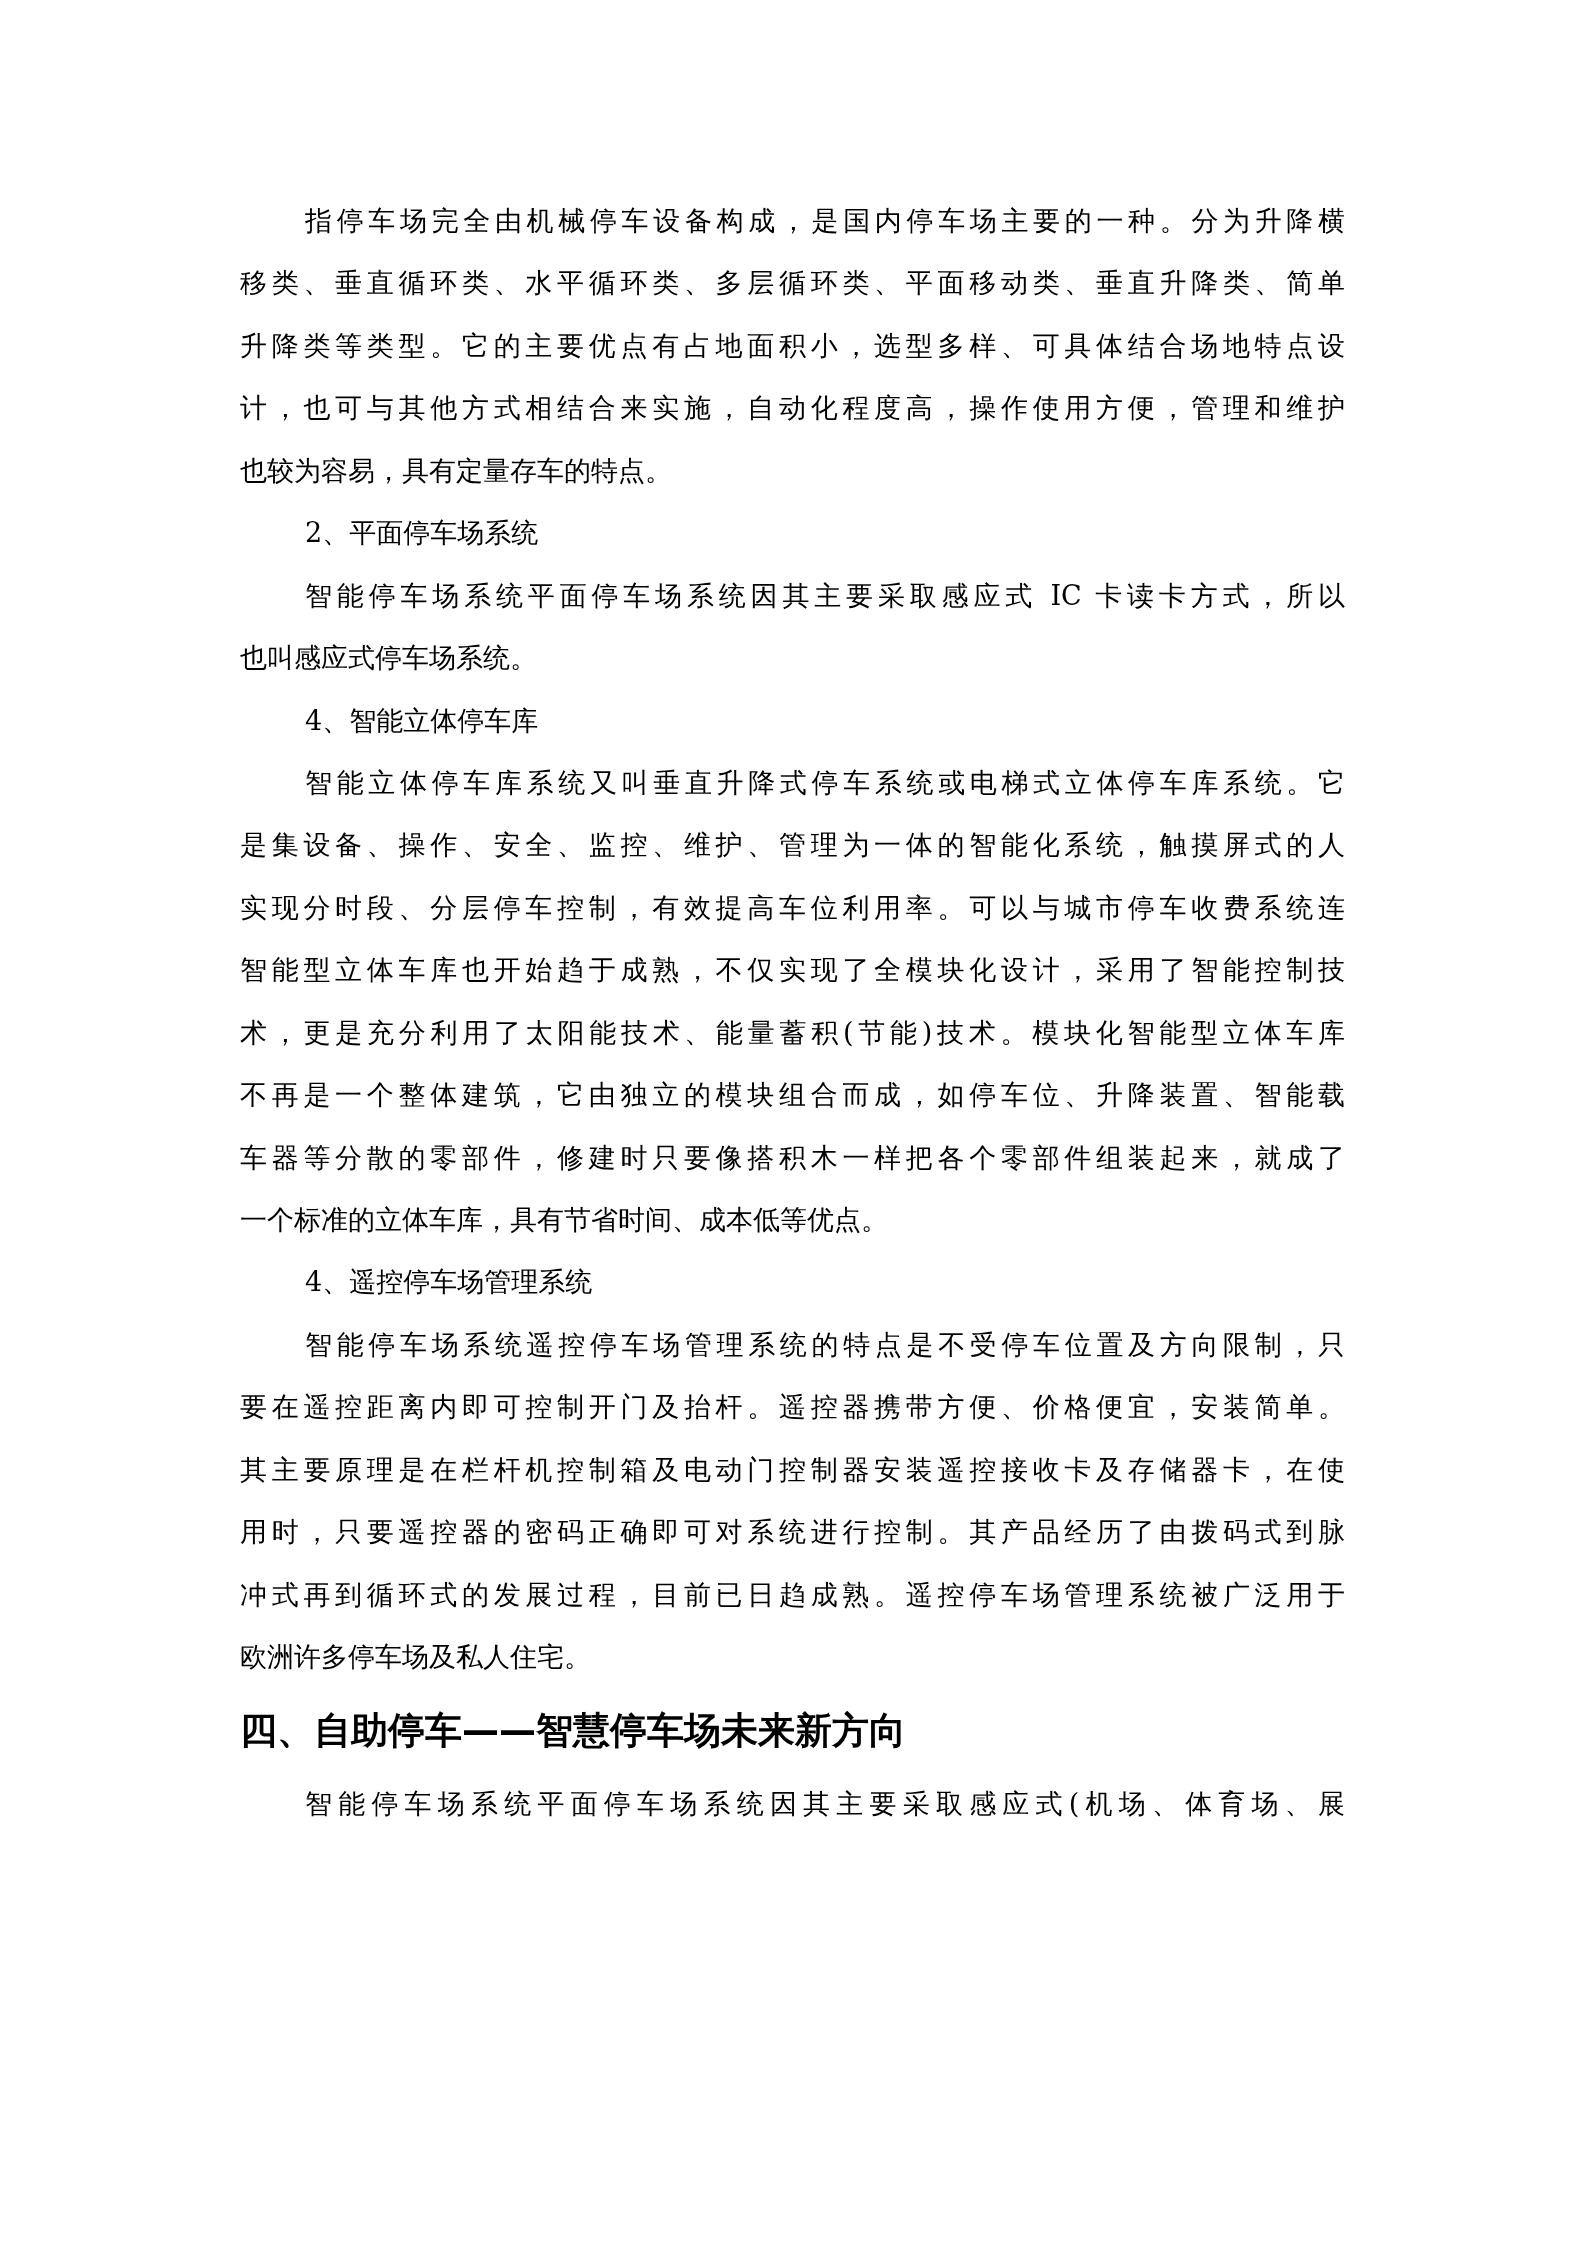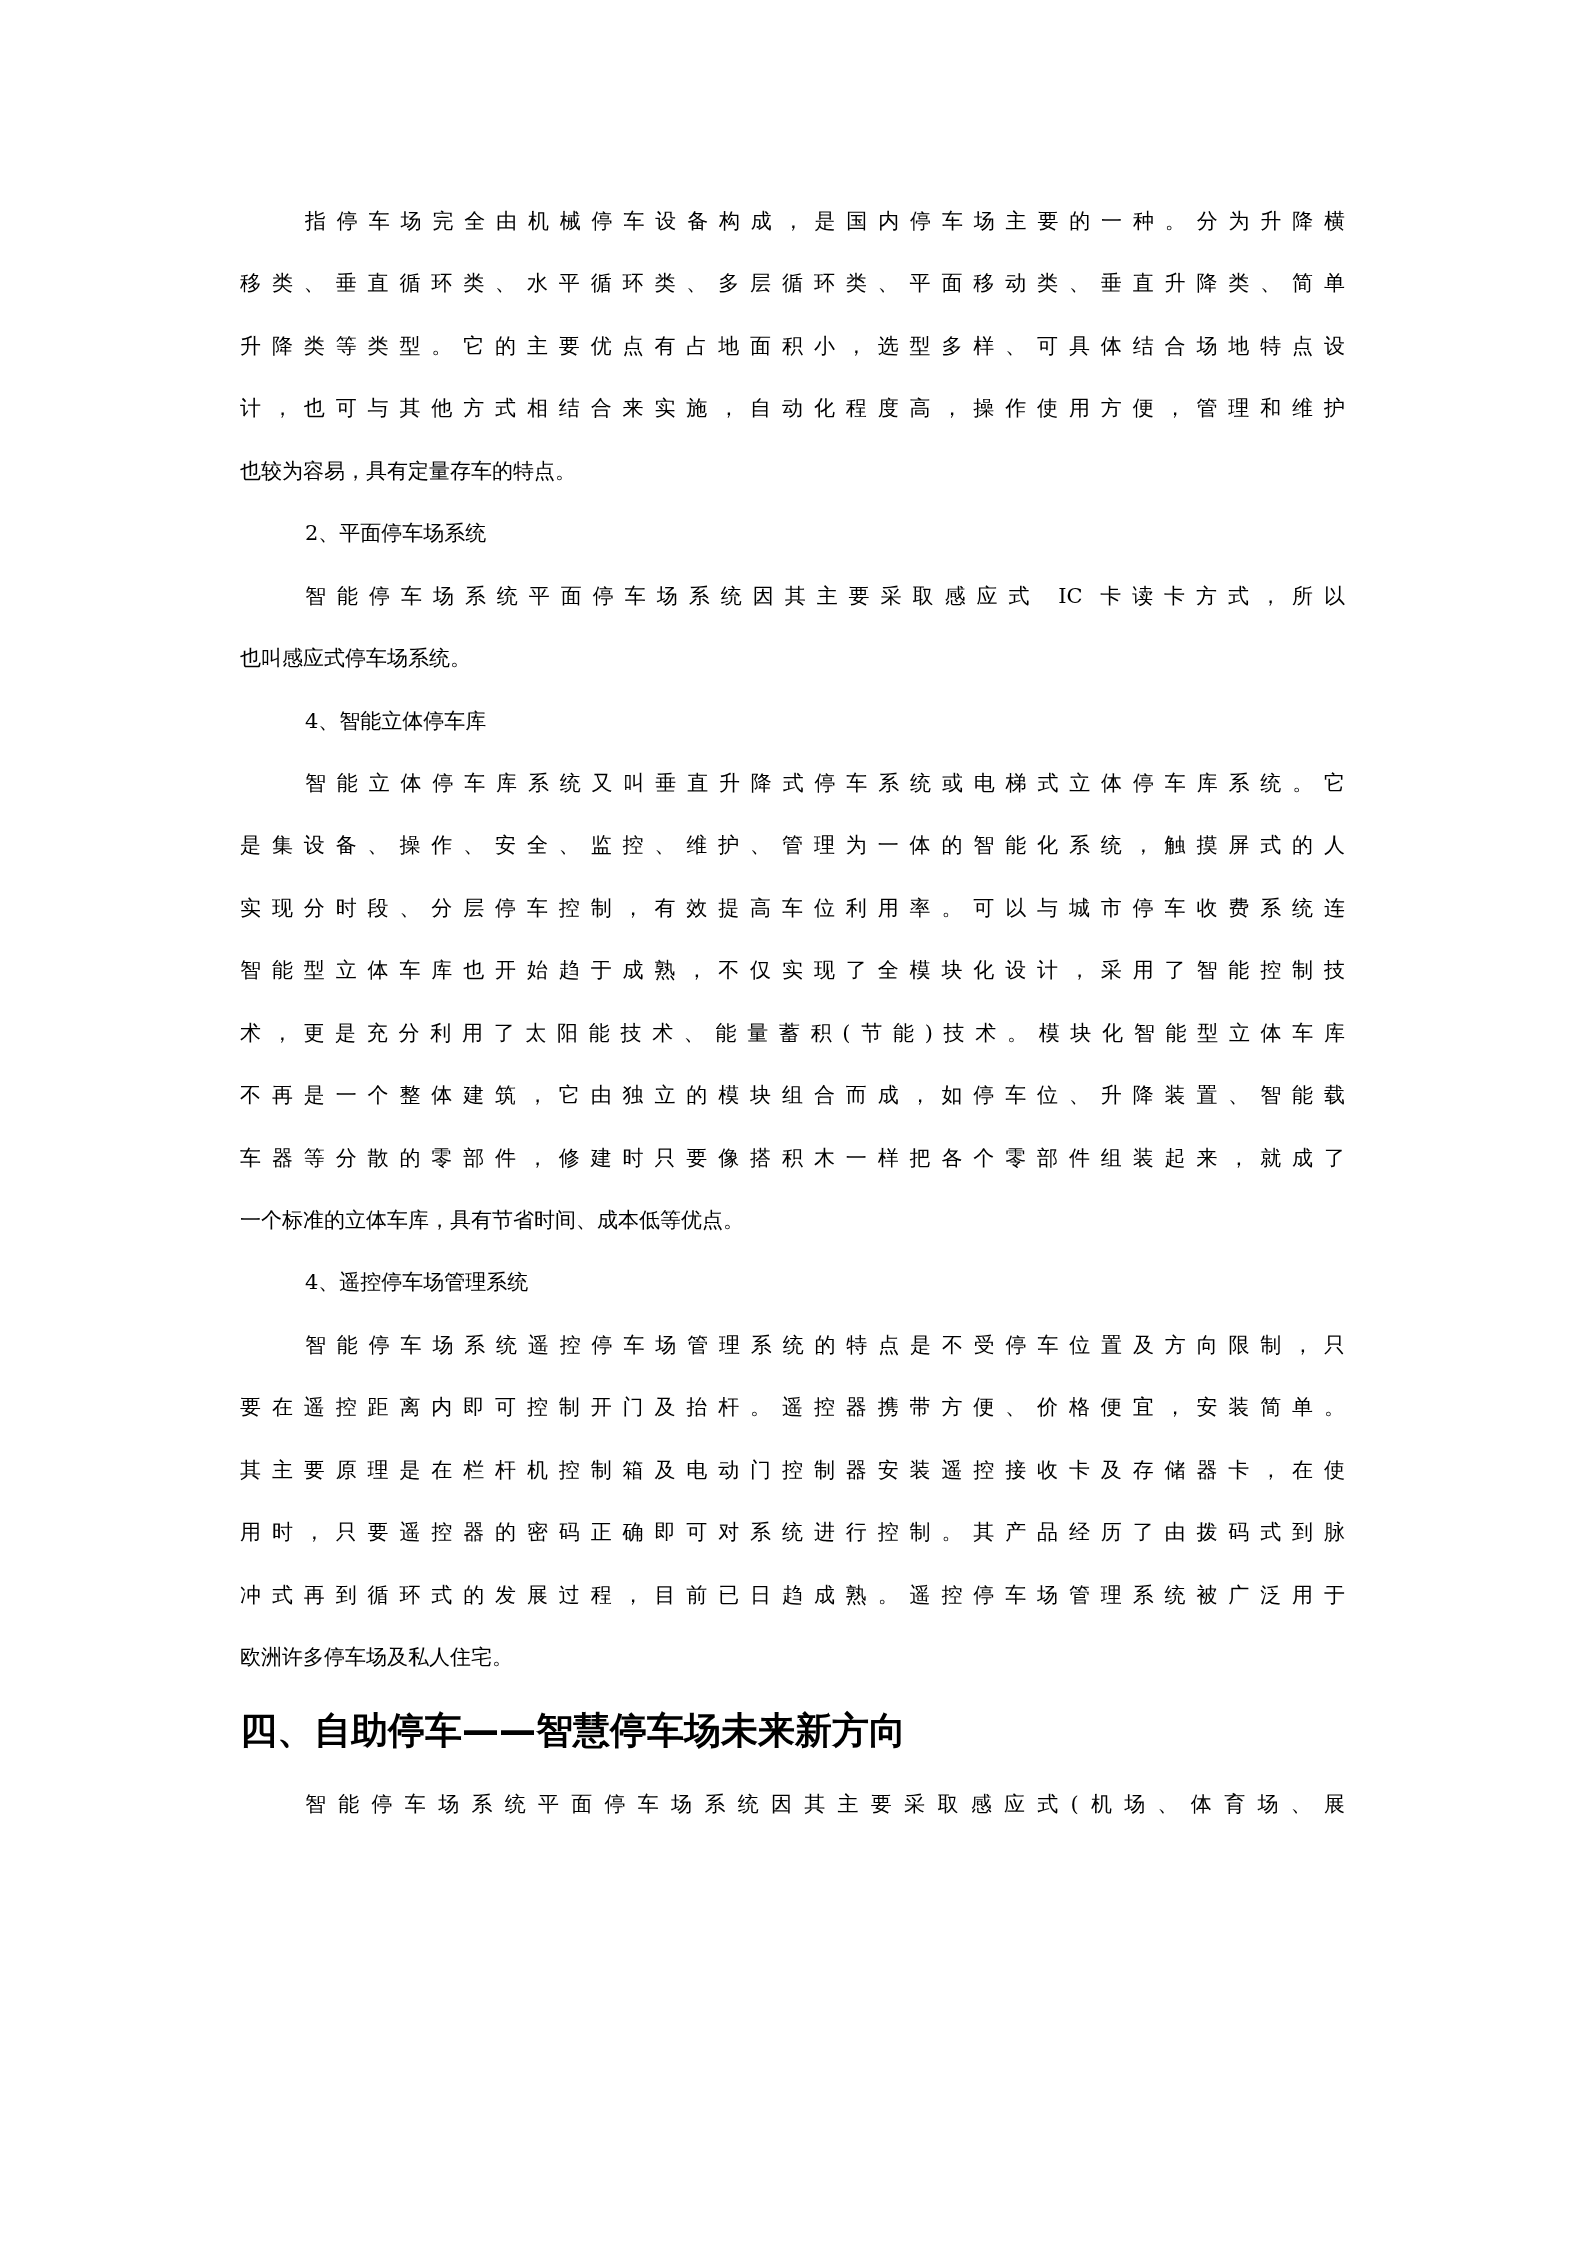--- a/index.html
+++ b/index.html
@@ -17,21 +17,21 @@
     .content {
       position: absolute;
       left: 240px;
       top: 190px;
       width: 1105px;
     }
     .line {
       display: block;
       height: 62.45px;
       line-height: 62.45px;
-      font-size: 21px;
+      font-size: 27px;
       font-family: "DejaVu Serif", "Liberation Serif", serif;
       color: #000000;
       white-space: nowrap;
       text-align: justify;
       text-align-last: justify;
       text-justify: inter-character;
     }
     .line.indent {
       padding-left: 65px;
     }

